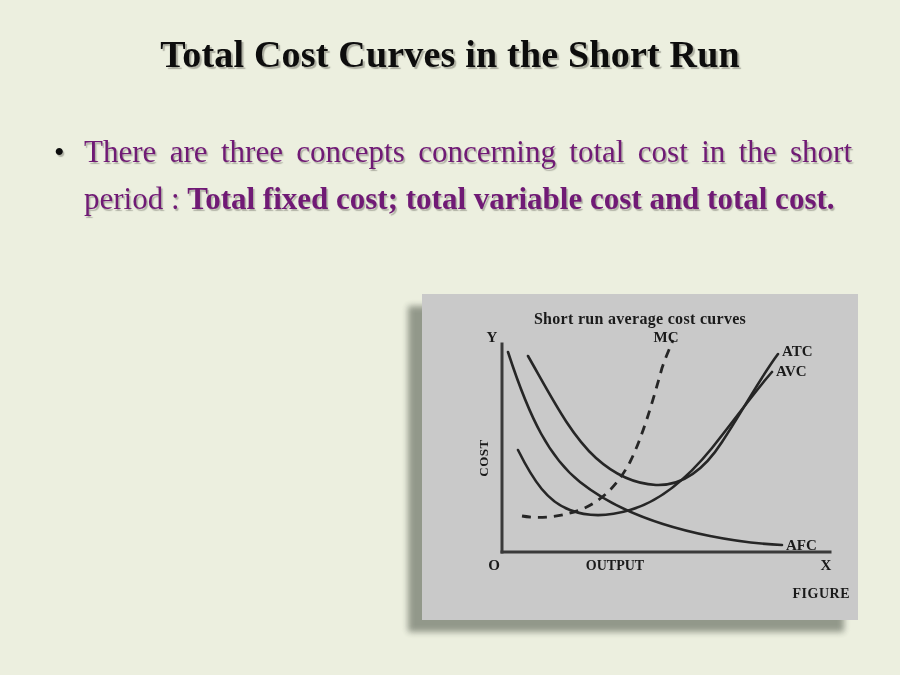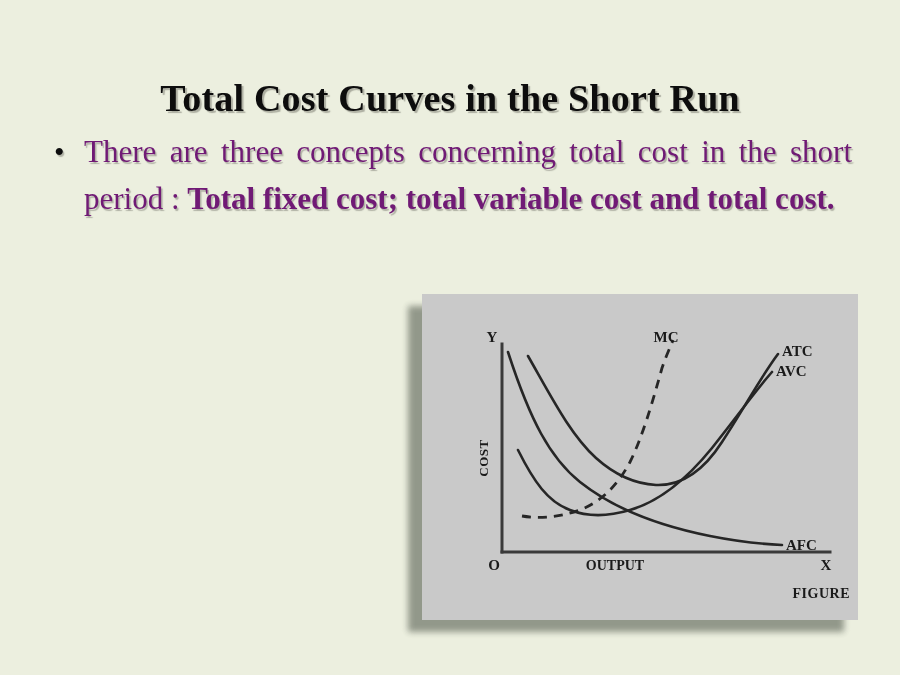--- a/index.html
+++ b/index.html
@@ -22,21 +22,20 @@
     left: 0;
     top: 32px;
     width: 900px;
     text-align: center;
     font-size: 38px;
     font-weight: bold;
     color: #0d0d0d;
     letter-spacing: 0.2px;
     text-shadow: 2px 2px 1px rgba(120,120,110,0.55);
     white-space: nowrap;
-    margin-top: 44px;
   }
 
   
   .body-block {
     position: absolute;
     left: 48px;
     top: 128px;
     width: 804px;
   }
   .bullet-row {
@@ -169,20 +168,21 @@
       <span>There are three concepts concerning total cost in the short period : </span><span class="strong">Total fixed cost; total variable cost and total cost.</span>
     </div>
   </div>
 </div>
 
 <div class="figure-wrap">
   <div class="figure-shadow"></div>
   <div class="figure-panel">
     <div class="figure-inner">
 
+      <div class="chart-title">Short run average cost curves</div>
 
       <svg class="chart-svg" width="420" height="250" viewBox="0 0 420 250">
 
         <path class="axis-line" d="M 72 14 L 72 222"></path>
 
         <path class="axis-line" d="M 72 222 L 400 222"></path>
 
         <path class="curve" d="M 78 22 C 100 90, 120 128, 150 152
                  C 184 179, 230 196, 280 206
                  C 310 212, 330 214, 352 215"></path>

